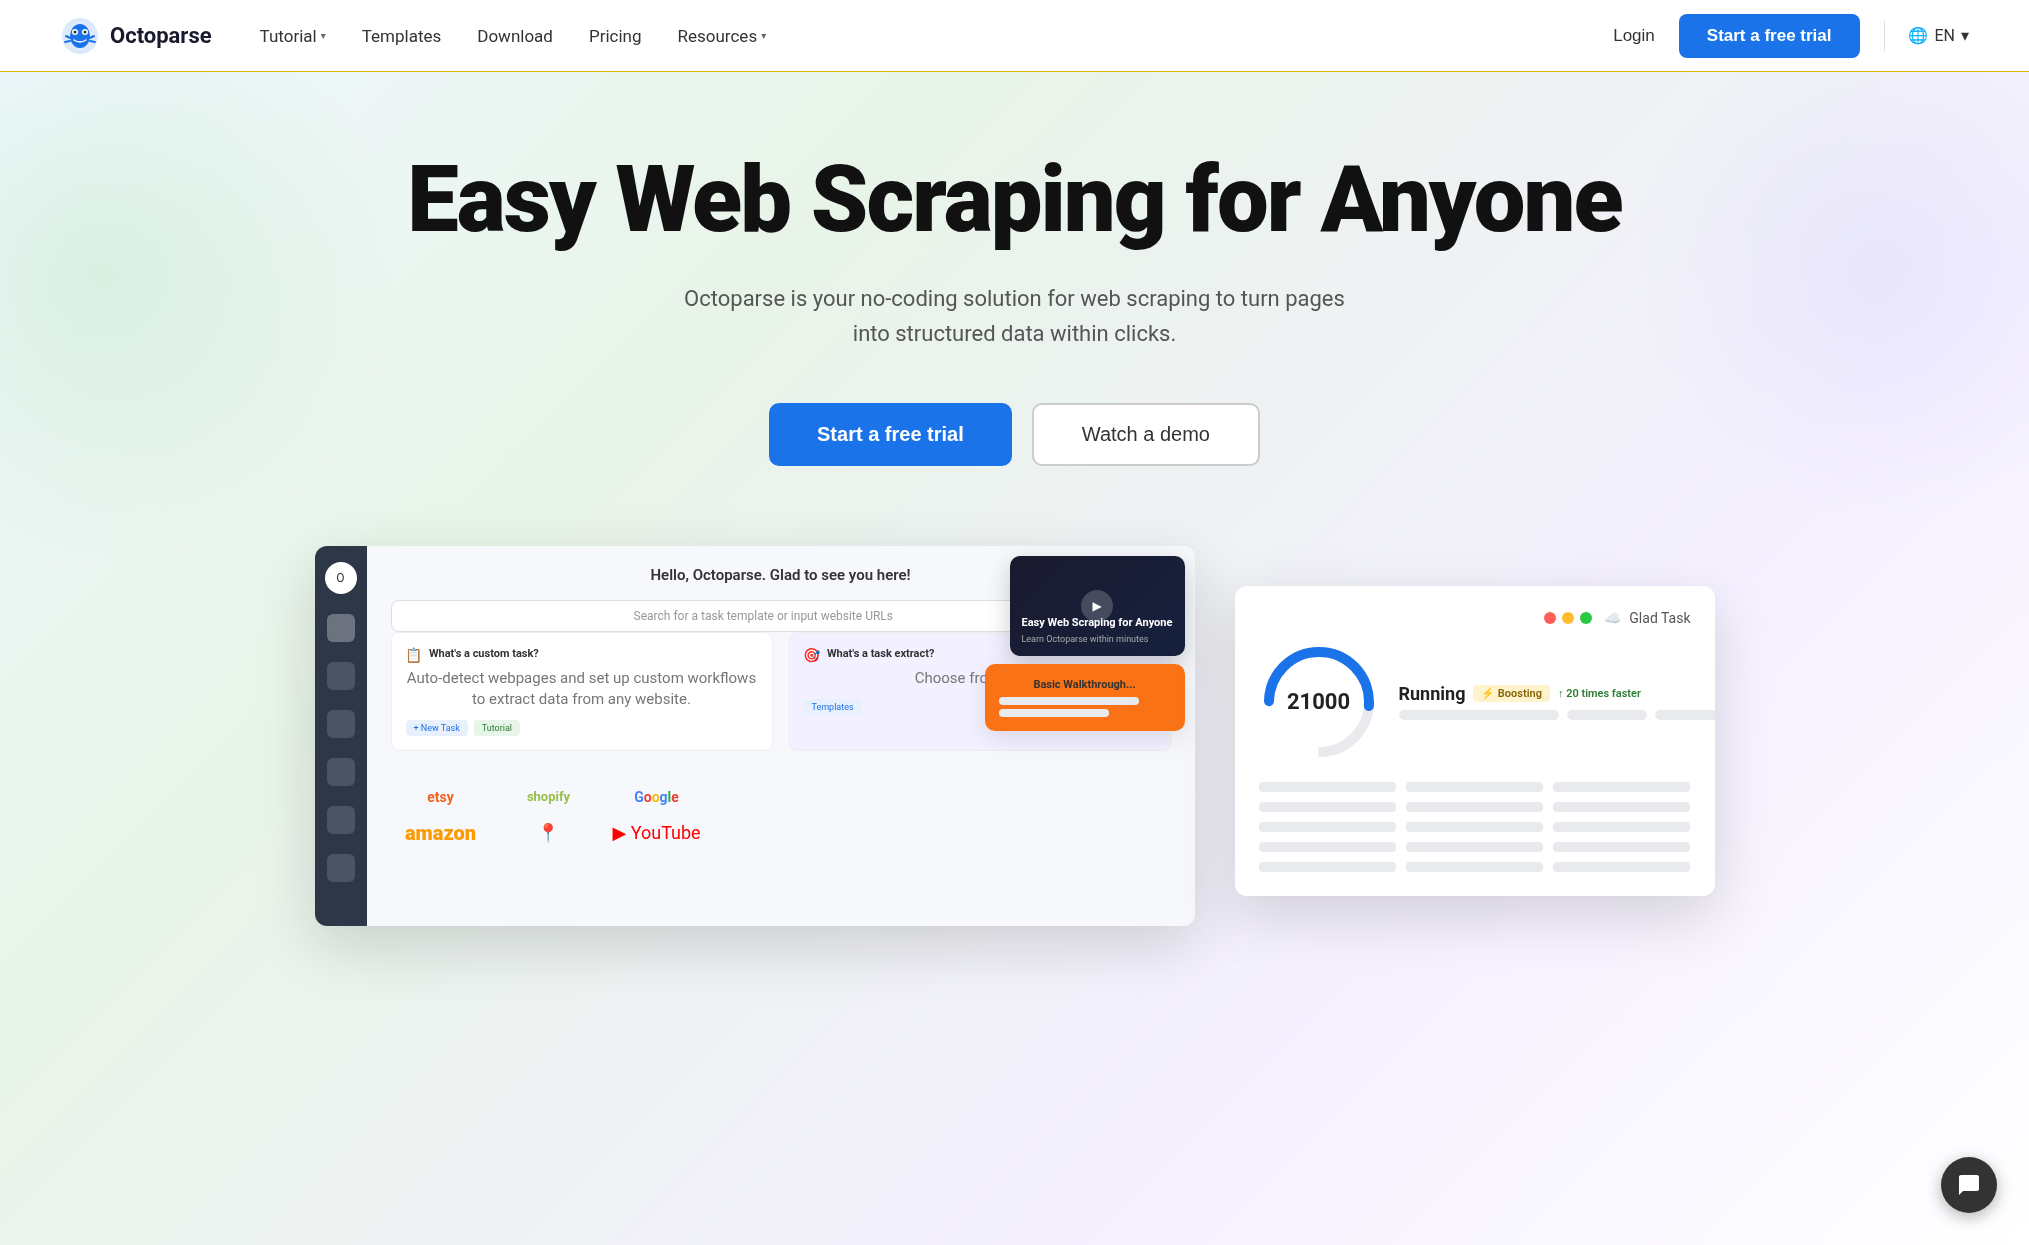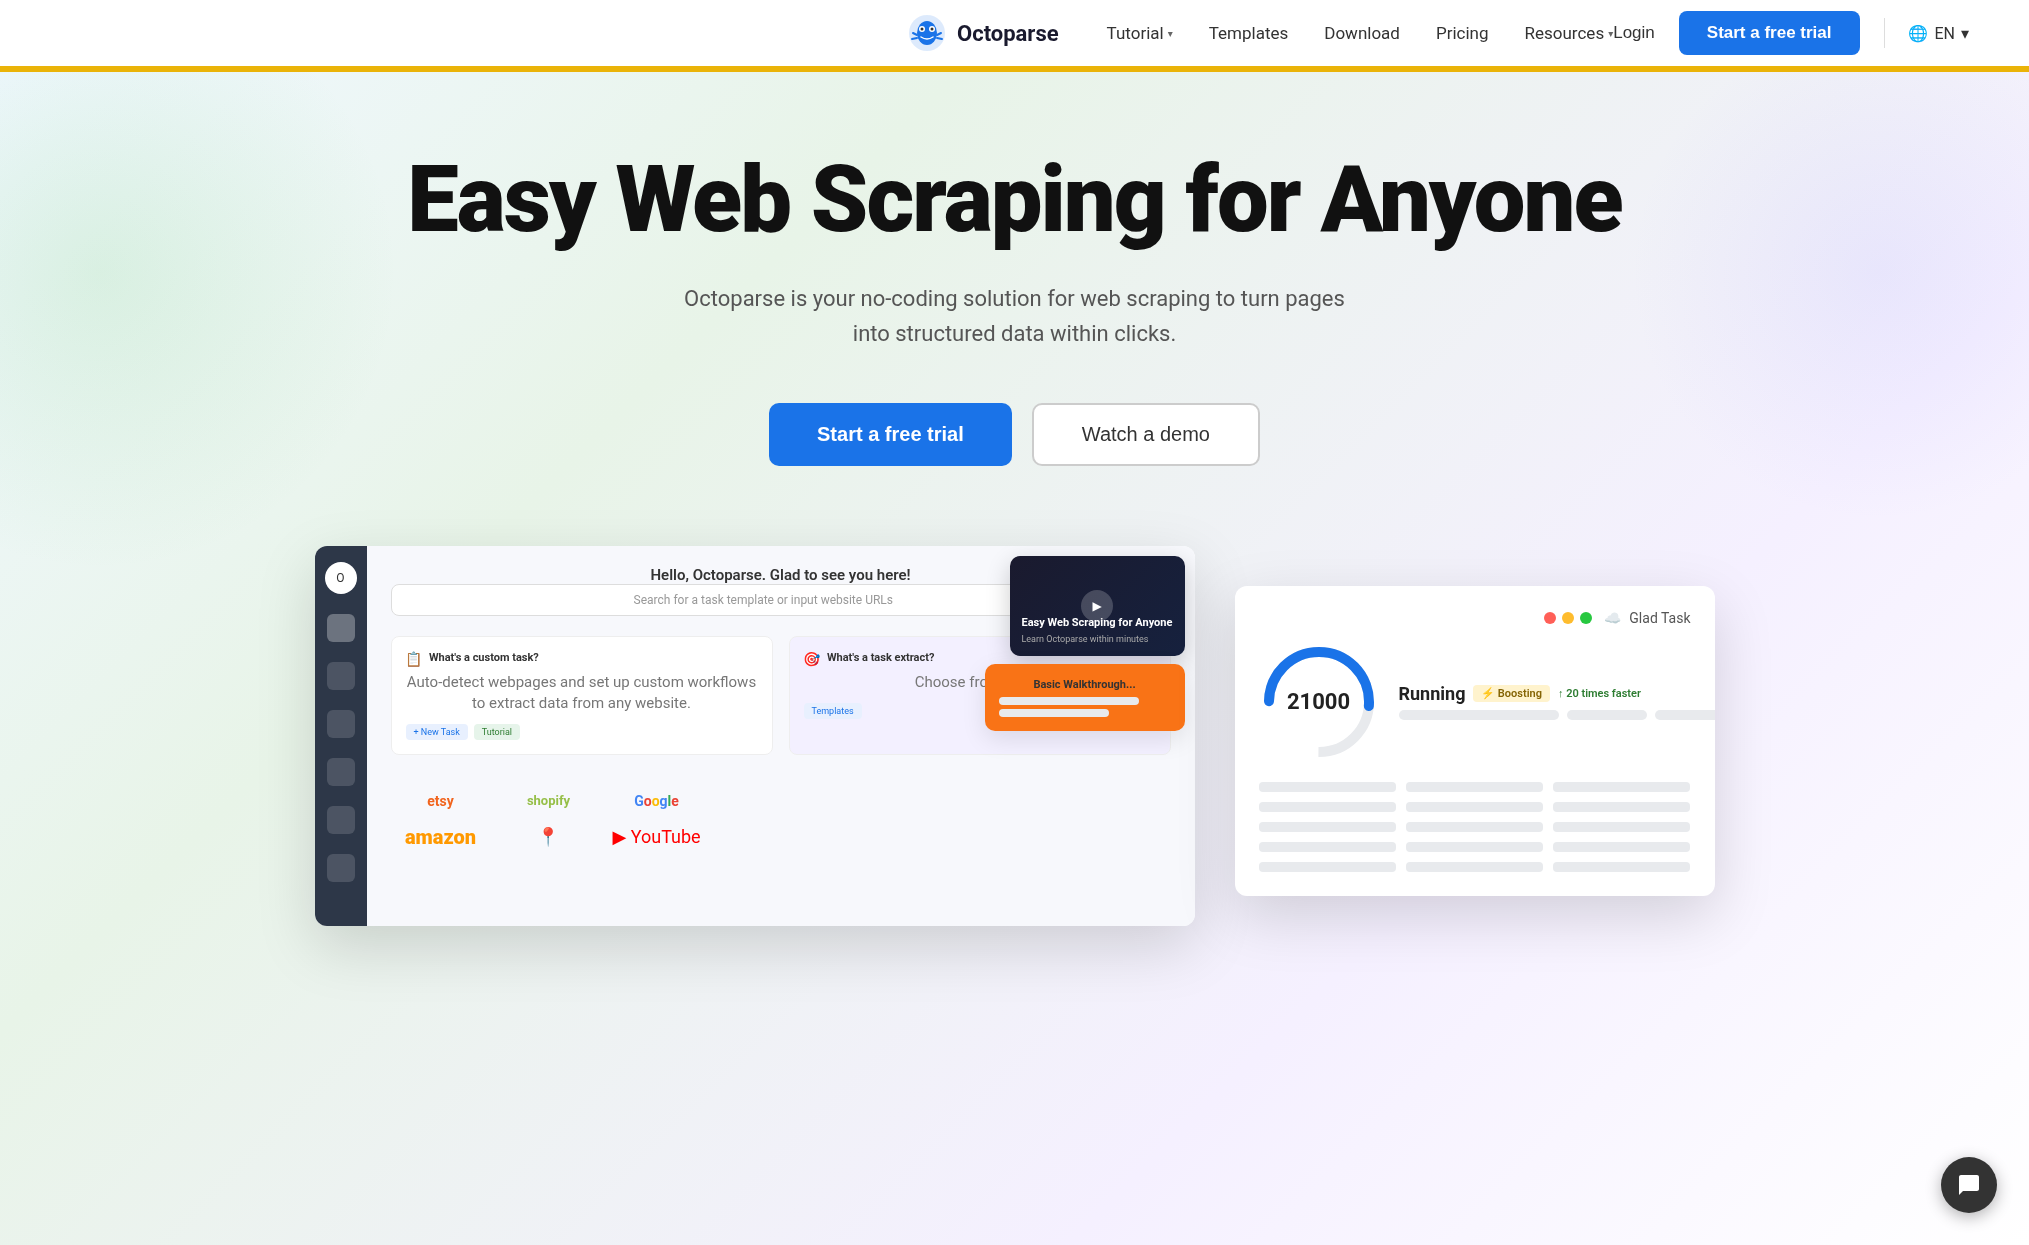--- a/index.html
+++ b/index.html
@@ -8,25 +8,25 @@
       background: #fff;
       overflow-x: hidden;
       width: 2029px;
       min-height: 1245px;
     }
 
     
     .navbar {
       display: flex;
       align-items: center;
-      justify-content: flex-end;
+      justify-content: space-between;
       padding: 8px 60px;
       height: 72px;
       background: #fff;
-      border-bottom: 6px solid #eab308;
+      border-bottom: 1px solid #eab308;
       position: relative;
       z-index: 10;
     }
     .nav-left {
       display: flex;
       align-items: center;
       gap: 48px;
     }
     .logo {
       display: flex;
@@ -235,29 +235,29 @@
       top: 0;
       right: 0;
       bottom: 0;
       background: #f7f8fc;
       padding: 20px 24px;
     }
     .app-greeting {
       font-size: 15px;
       color: #333;
       font-weight: 600;
+      margin-bottom: 16px;
     }
     .app-search-bar {
       display: flex;
       align-items: center;
       background: #fff;
       border: 1px solid #ddd;
       border-radius: 8px;
       padding: 8px 16px;
-      margin-bottom: 20px;
       gap: 8px;
     }
     .app-search-input {
       flex: 1;
       font-size: 12px;
       color: #999;
     }
     .app-search-start {
       font-size: 12px;
       color: #1a73e8;

